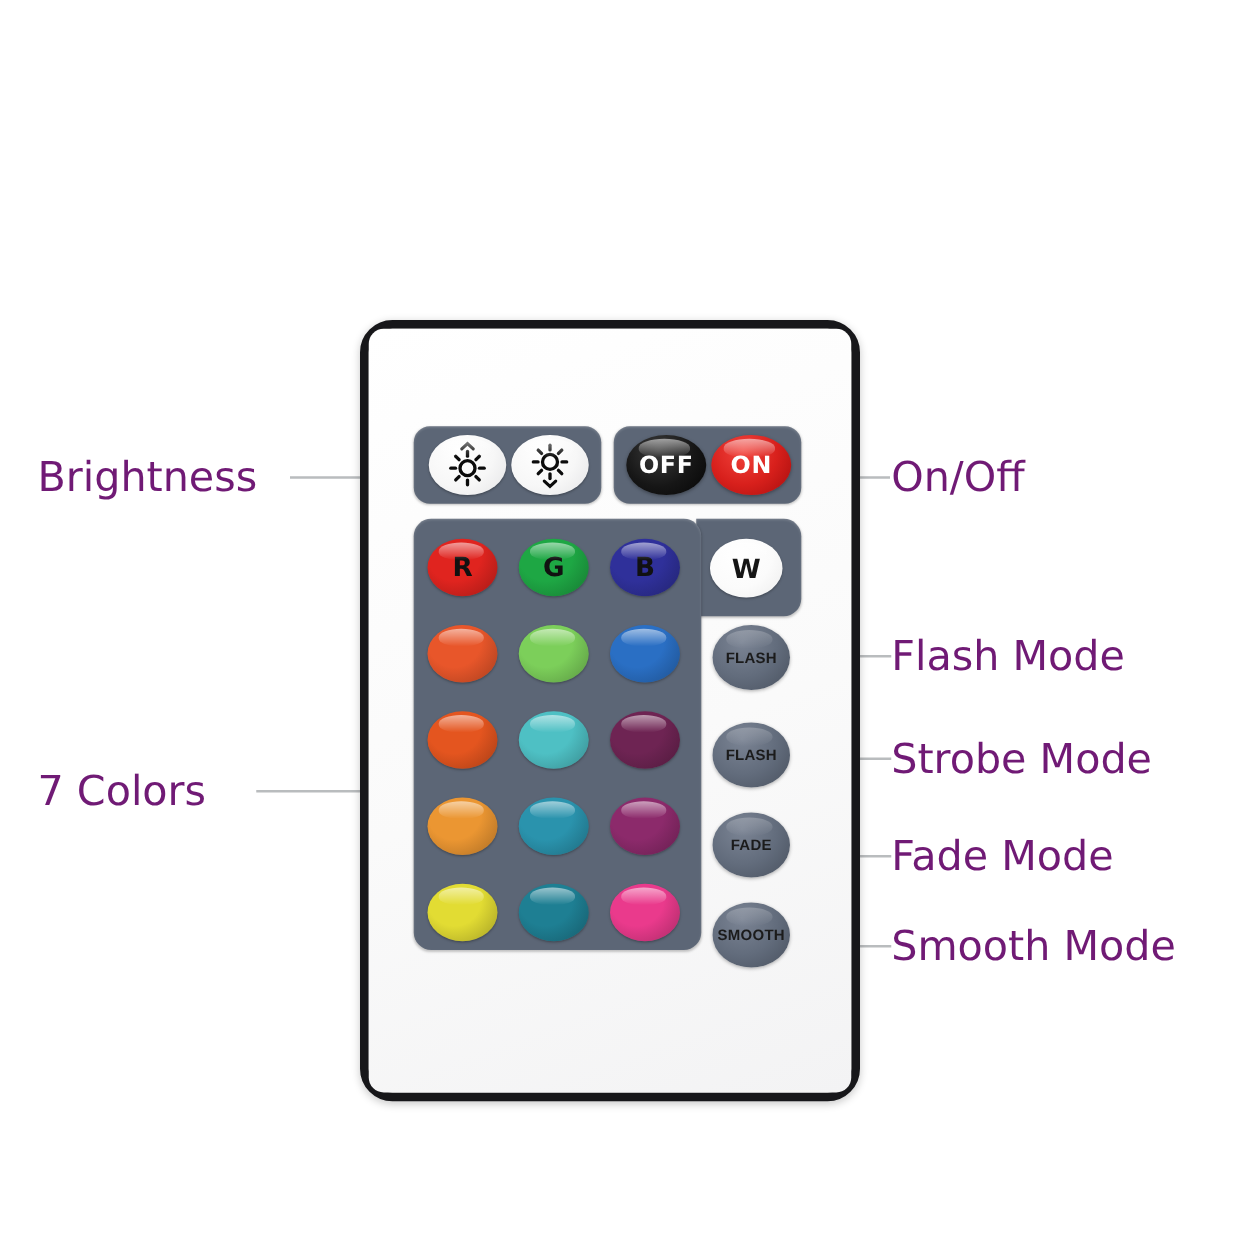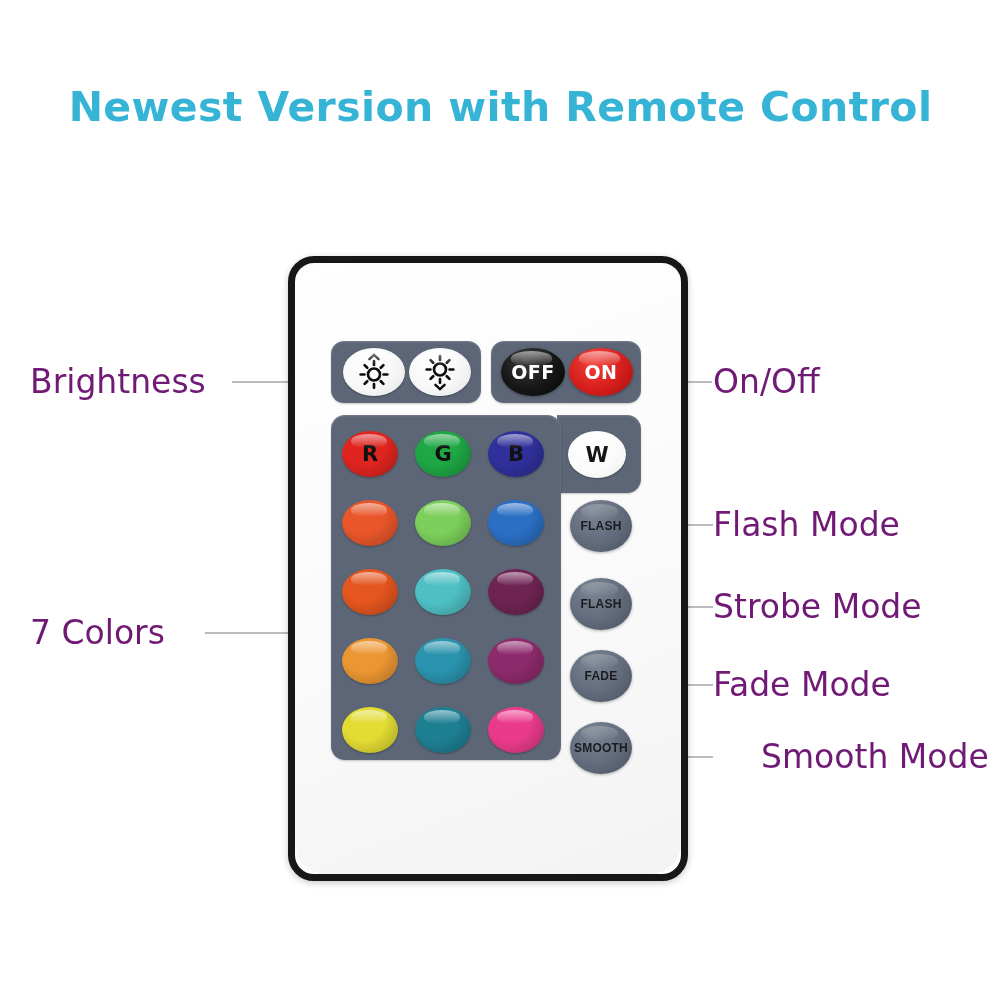--- a/index.html
+++ b/index.html
@@ -44,21 +44,21 @@
     width: 400px;
     height: 625px;
     background: #fdfdfd;
     border: 7px solid #17171a;
     border-radius: 26px;
     box-shadow: 0 2px 7px rgba(0,0,0,.22);
   }
   #remote-face {
     position: absolute;
     inset: 0;
-    border-radius: 31px;
+    border-radius: 12px;
     background: linear-gradient(160deg,#ffffff 0%,#fafafa 55%,#f3f3f4 100%);
     overflow: hidden;
     padding-left: 37px;
   }
 
   
   .pad {
     position: absolute;
     background: #5c6676;
     border-radius: 13px;
@@ -183,42 +183,41 @@
     background: #b9bcbe;
   }
 
   
   .sun-icon { width: 40px; height: 40px; display:block; }
 </style>
 </head>
 <body>
 
 <div id="headline">
-  <div class="headline-line">Newest Version with Remote Control</div>
 </div>
 
 <div class="callout left" style="left:30px; top:362px;">Brightness</div>
 <div class="leader" style="left:232px; top:381px; width:108px;"></div>
 
 <div class="callout left" style="left:30px; top:613px;">7 Colors</div>
 <div class="leader" style="left:205px; top:632px; width:150px;"></div>
 
 <div class="callout right" style="left:713px; top:362px;">On/Off</div>
 <div class="leader" style="left:650px; top:381px; width:62px;"></div>
 
 <div class="callout right" style="left:713px; top:505px;">Flash Mode</div>
 <div class="leader" style="left:645px; top:524px; width:68px;"></div>
 
 <div class="callout right" style="left:713px; top:587px;">Strobe Mode</div>
 <div class="leader" style="left:648px; top:606px; width:65px;"></div>
 
 <div class="callout right" style="left:713px; top:665px;">Fade Mode</div>
 <div class="leader" style="left:645px; top:684px; width:68px;"></div>
 
-<div class="callout right" style="left:713px; top:737px;margin-left:48px;">Smooth Mode</div>
+<div class="callout right" style="left:713px; top:737px;">Smooth Mode</div>
 <div class="leader" style="left:650px; top:756px; width:63px;"></div>
 
 <div id="remote">
   <div id="remote-face">
 
     <div class="pad" id="pad-brightness">
       <div class="btn btn-bright" id="btn-bright-up">
         <svg class="sun-icon" viewBox="0 0 48 48">
           <g stroke="#0b0b0b" stroke-width="3.2" fill="none" stroke-linecap="round">
             <circle cx="24" cy="27" r="7.2"></circle>

